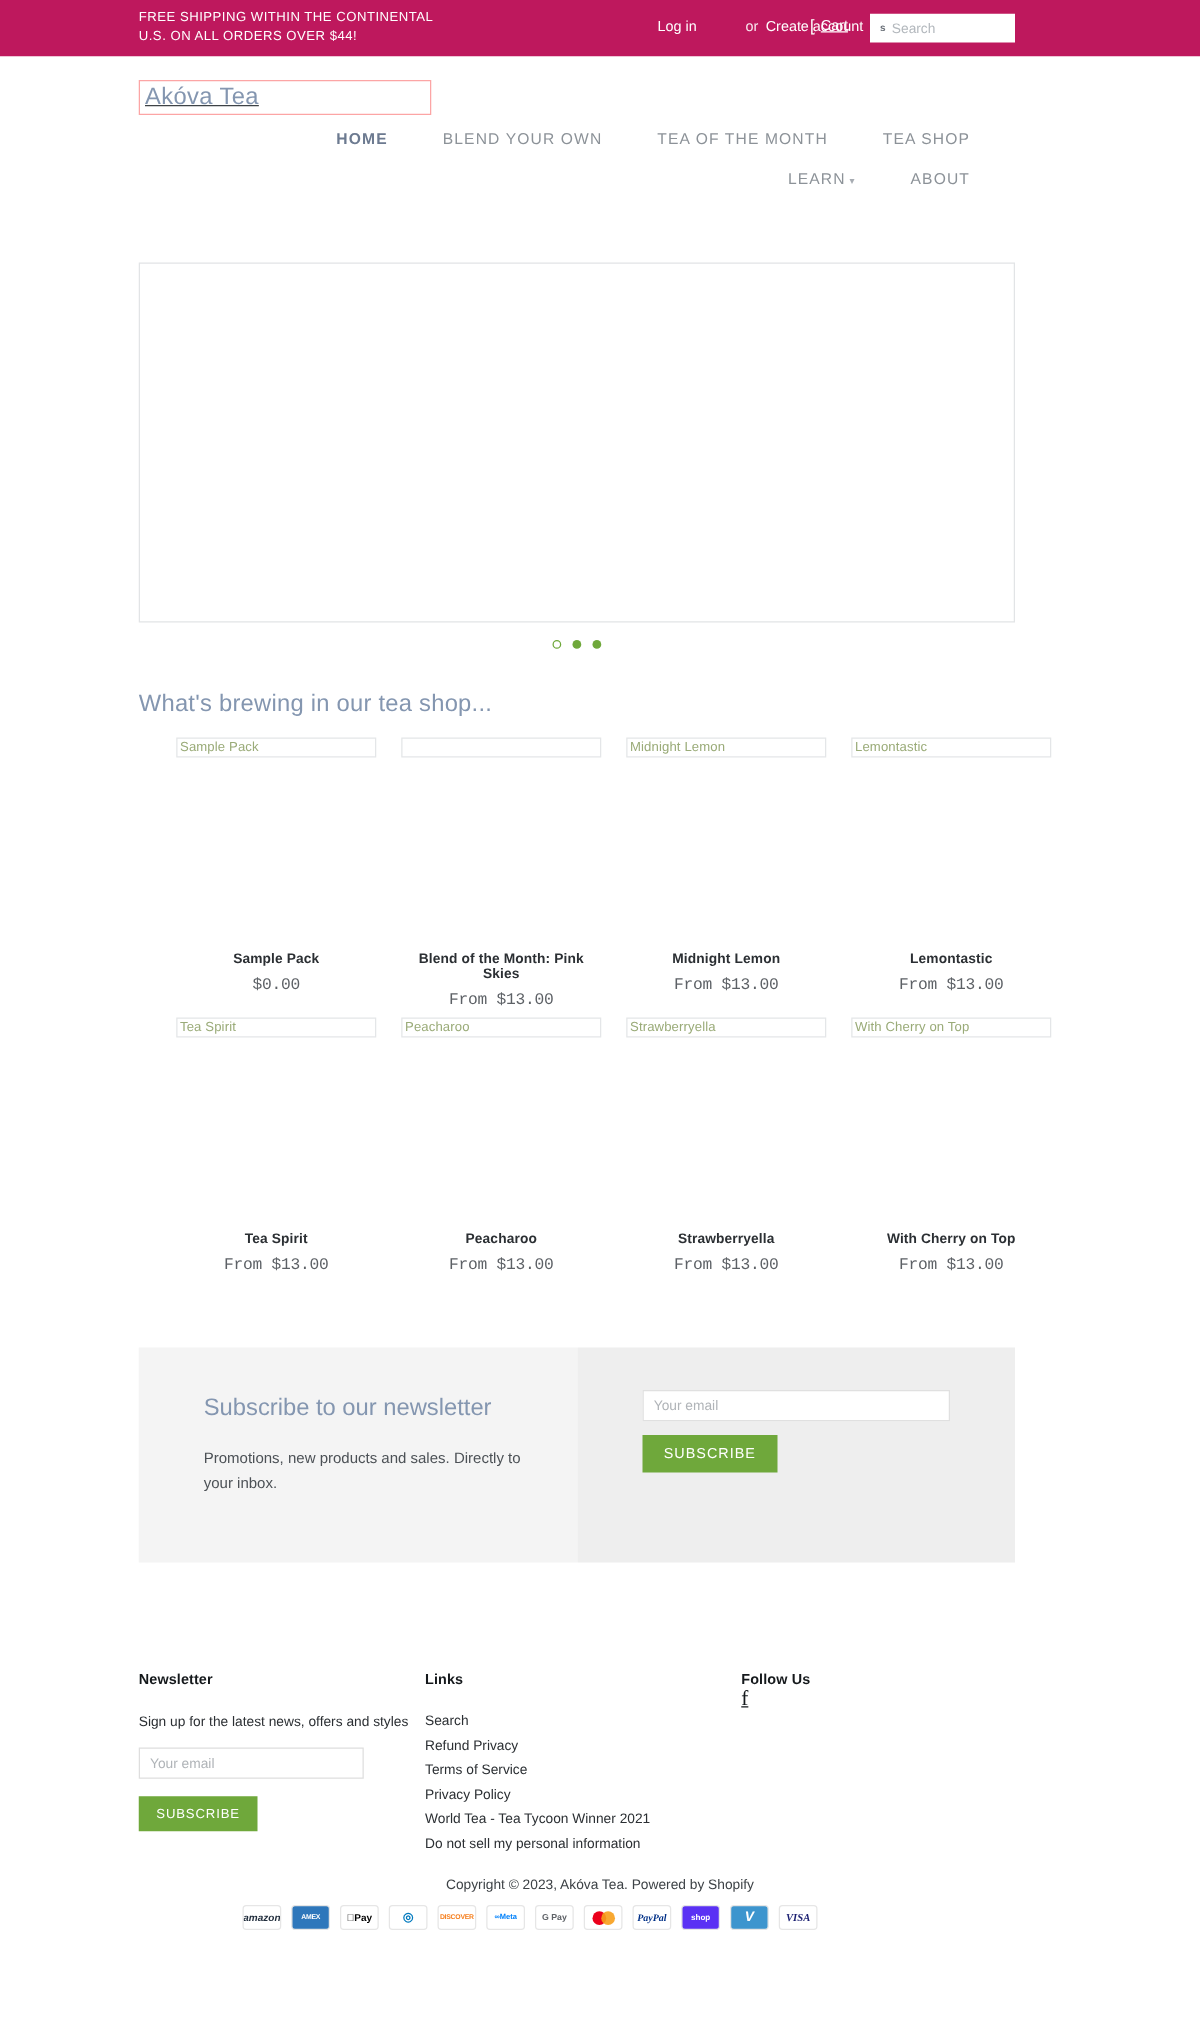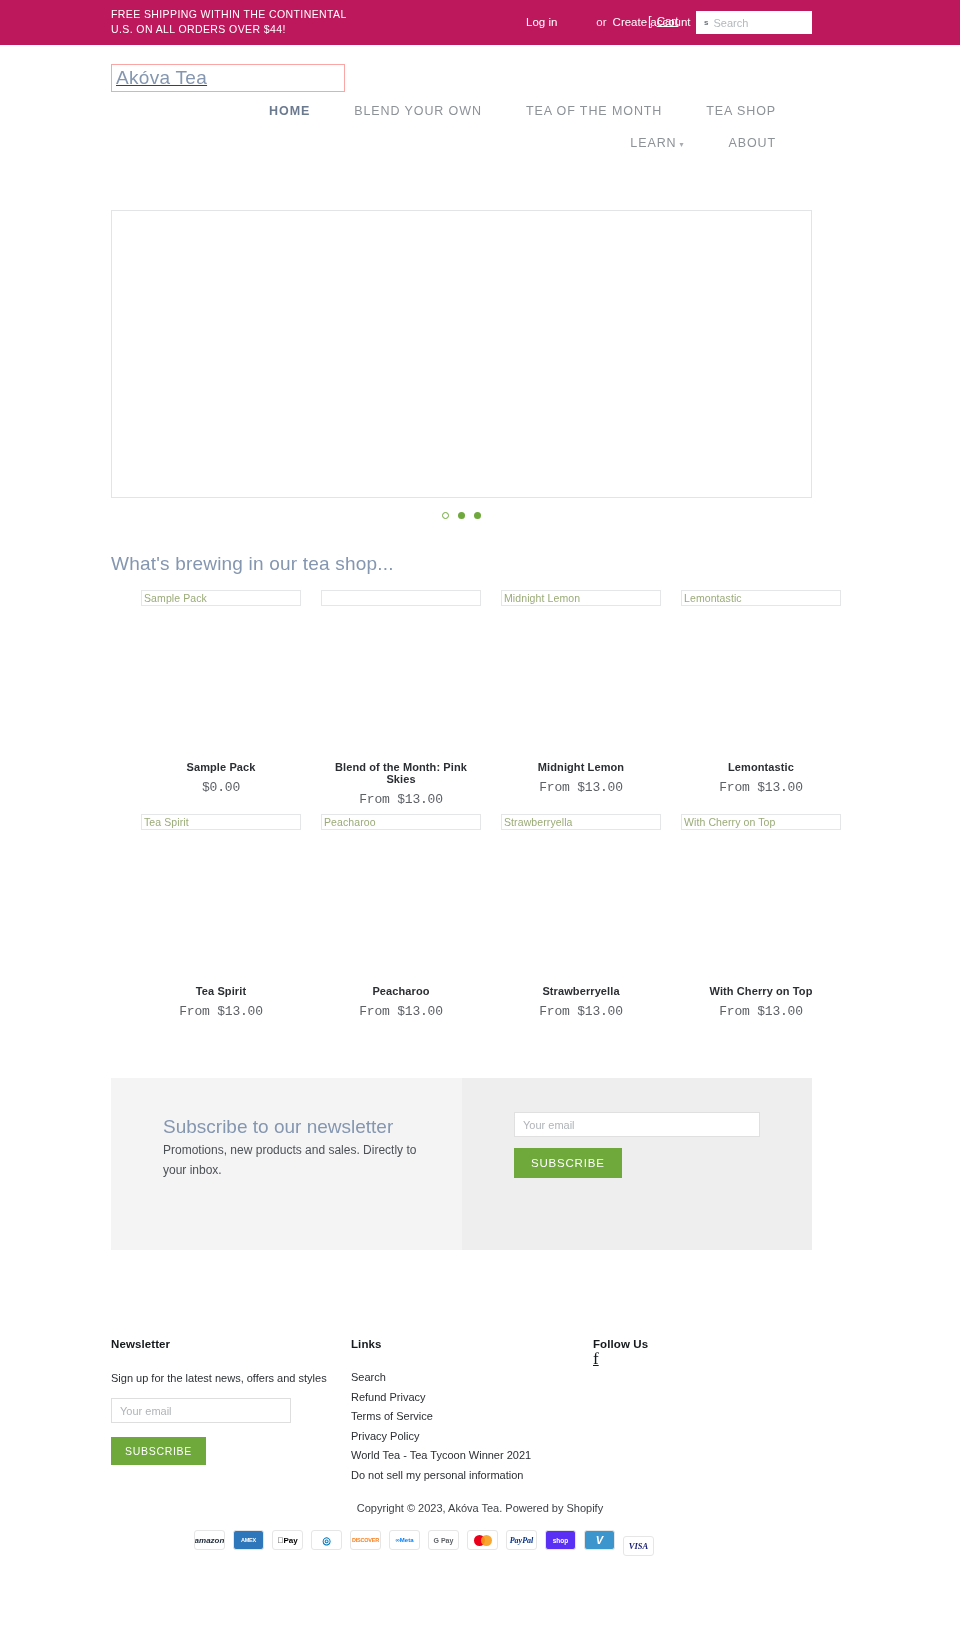--- a/index.html
+++ b/index.html
@@ -210,20 +210,21 @@
   }
   .promo-right {
     width: 350px; background: #eeeeee;
     padding: 34px 0 0 52px;
   }
   .promo-h {
     font-size: 19px; color: #8496b0;
     font-weight: normal; line-height: 26px;
   }
   .promo-p {
+    margin-top: 16px;
     font-size: 12px; color: #4c5156;
     line-height: 20px;
   }
   .promo-input {
     width: 246px; height: 25px;
     background: #fff;
     border: 1px solid #e0e0e0;
     font-size: 11px;
     padding-left: 8px;
     color: #3d4246;
@@ -242,21 +243,21 @@
     font-family: "Liberation Sans", sans-serif;
     cursor: pointer;
   }
 
   
   .footer {
     position: absolute;
     left: 0; top: 1330px; width: 960px;
   }
   .f-col-1 { position: absolute; left: 111px; top: 8px; width: 220px; }
-  .f-col-2 { position: absolute; left: 351px; top: 8px; width: 230px; }
+  .f-col-2 { position: absolute; left: 340px; top: 8px; width: 230px; }
   .f-col-3 { position: absolute; left: 593px; top: 8px; width: 180px; }
   .f-head {
     font-size: 11.5px; font-weight: bold; color: #15191c;
     letter-spacing: .1px;
   }
   .f-sub {
     margin-top: 20px; font-size: 11px; color: #2b2f33;
     line-height: 16px;
   }
   .f-input {
@@ -317,21 +318,21 @@
   .pay-amex { background: #2e77bb; color: #fff; font-size: 5.5px; letter-spacing: -.2px; }
   .pay-apple { color: #000; font-size: 8px; }
   .pay-diners { color: #0079be; font-size: 10px; }
   .pay-discover { color: #f68121; font-size: 5.5px; letter-spacing: -.2px;}
   .pay-meta { color: #0081fb; font-size: 6px; }
   .pay-gpay { color: #5f6368; font-size: 7px; }
   .pay-mc { }
   .pay-paypal { color: #003087; font-size: 8px; font-style: italic; font-family: "Liberation Serif", serif;}
   .pay-shop { background: #5a31f4; color: #fff; font-size: 6.5px; }
   .pay-venmo { background: #3d95ce; color: #fff; font-size: 11px; font-style: italic;}
-  .pay-visa { color: #1a1f71; font-size: 8.5px; font-style: italic; font-family: "Liberation Serif", serif; margin-top: 12px;}
+  .pay-visa { color: #1a1f71; font-size: 8.5px; font-style: italic; font-family: "Liberation Serif", serif;}
   .mc-circles { display: flex; align-items: center; }
   .mc-c { width: 11px; height: 11px; border-radius: 50%; }
   .mc-red { background: #eb001b; }
   .mc-yellow { background: #f79e1b; margin-left: -4px; opacity: .9; }
 </style>
 </head>
 <body>
 
 <div class="announce">
   <div class="announce-text">

